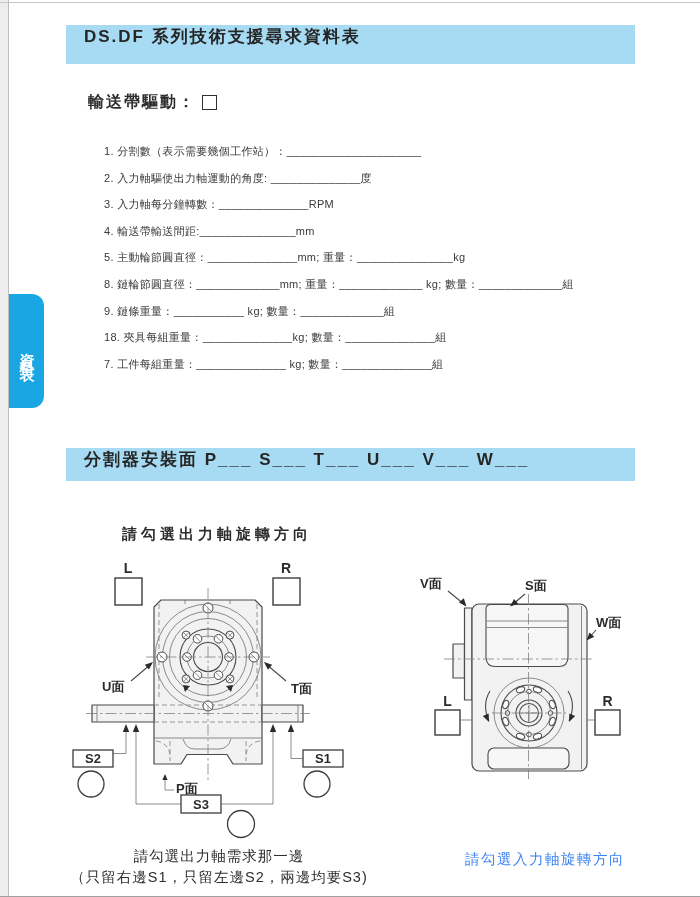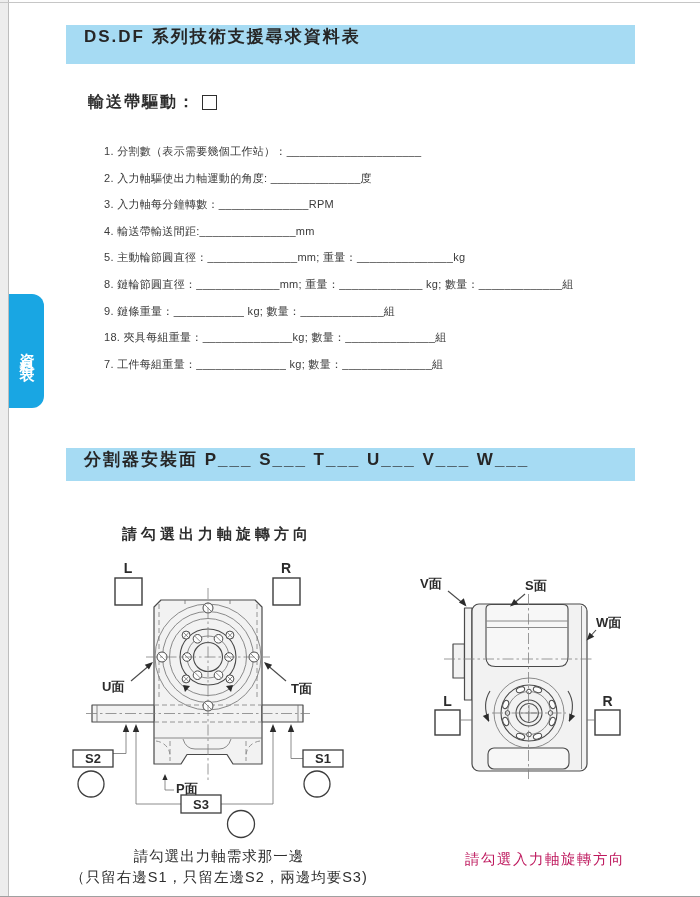--- a/index.html
+++ b/index.html
@@ -40,21 +40,21 @@
   ol.items { position:absolute; left:88px; top:122px; margin:16px; padding:0; list-style:none; }
   ol.items li { font-size:11px; line-height:26.6px; letter-spacing:0.3px; color:#3a3a3a; white-space:nowrap; }
 
   .diag-title { position:absolute; left:86px; top:525px; font-size:15px; font-weight:600; letter-spacing:4px;margin-left:36px; }
 
   svg.diag { position:absolute; overflow:visible; }
   #svg-left  { left:58px;  top:550px; }
   #svg-right { left:392px; top:550px; }
 
   .cap-left  { position:absolute; left:37px;  top:846px; width:364px; text-align:center; font-size:14.5px; letter-spacing:1px; line-height:21px; color:#2e2e2e; }
-  .cap-right { position:absolute; left:435px; top:850px; width:220px; text-align:center; font-size:14.5px; letter-spacing:1.5px; color:#be185d; }
+  .cap-right { position:absolute; left:435px; top:850px; width:220px; text-align:center; font-size:14.5px; letter-spacing:1.5px; color:#3b82f6; }
 
   
   .part  { fill:#f2f2f2; stroke:#4a4a4a; stroke-width:1.2; stroke-linejoin:round; }
   .cover { fill:#f7f7f7; stroke:#4a4a4a; stroke-width:1.1; stroke-linejoin:round; }
   .ln    { stroke:#4a4a4a; stroke-width:1.1; fill:none; }
   .thin  { stroke:#6e6e6e; stroke-width:0.8; fill:none; }
   .cl    { stroke:#808080; stroke-width:0.8; stroke-dasharray:11 3 2.5 3; fill:none; }
   .hid   { stroke:#8a8a8a; stroke-width:0.9; stroke-dasharray:5 3; fill:none; }
   .cbox  { fill:#ffffff; stroke:#3d3d3d; stroke-width:1.4; }
   .sbox  { fill:#ffffff; stroke:#3d3d3d; stroke-width:1.3; }

